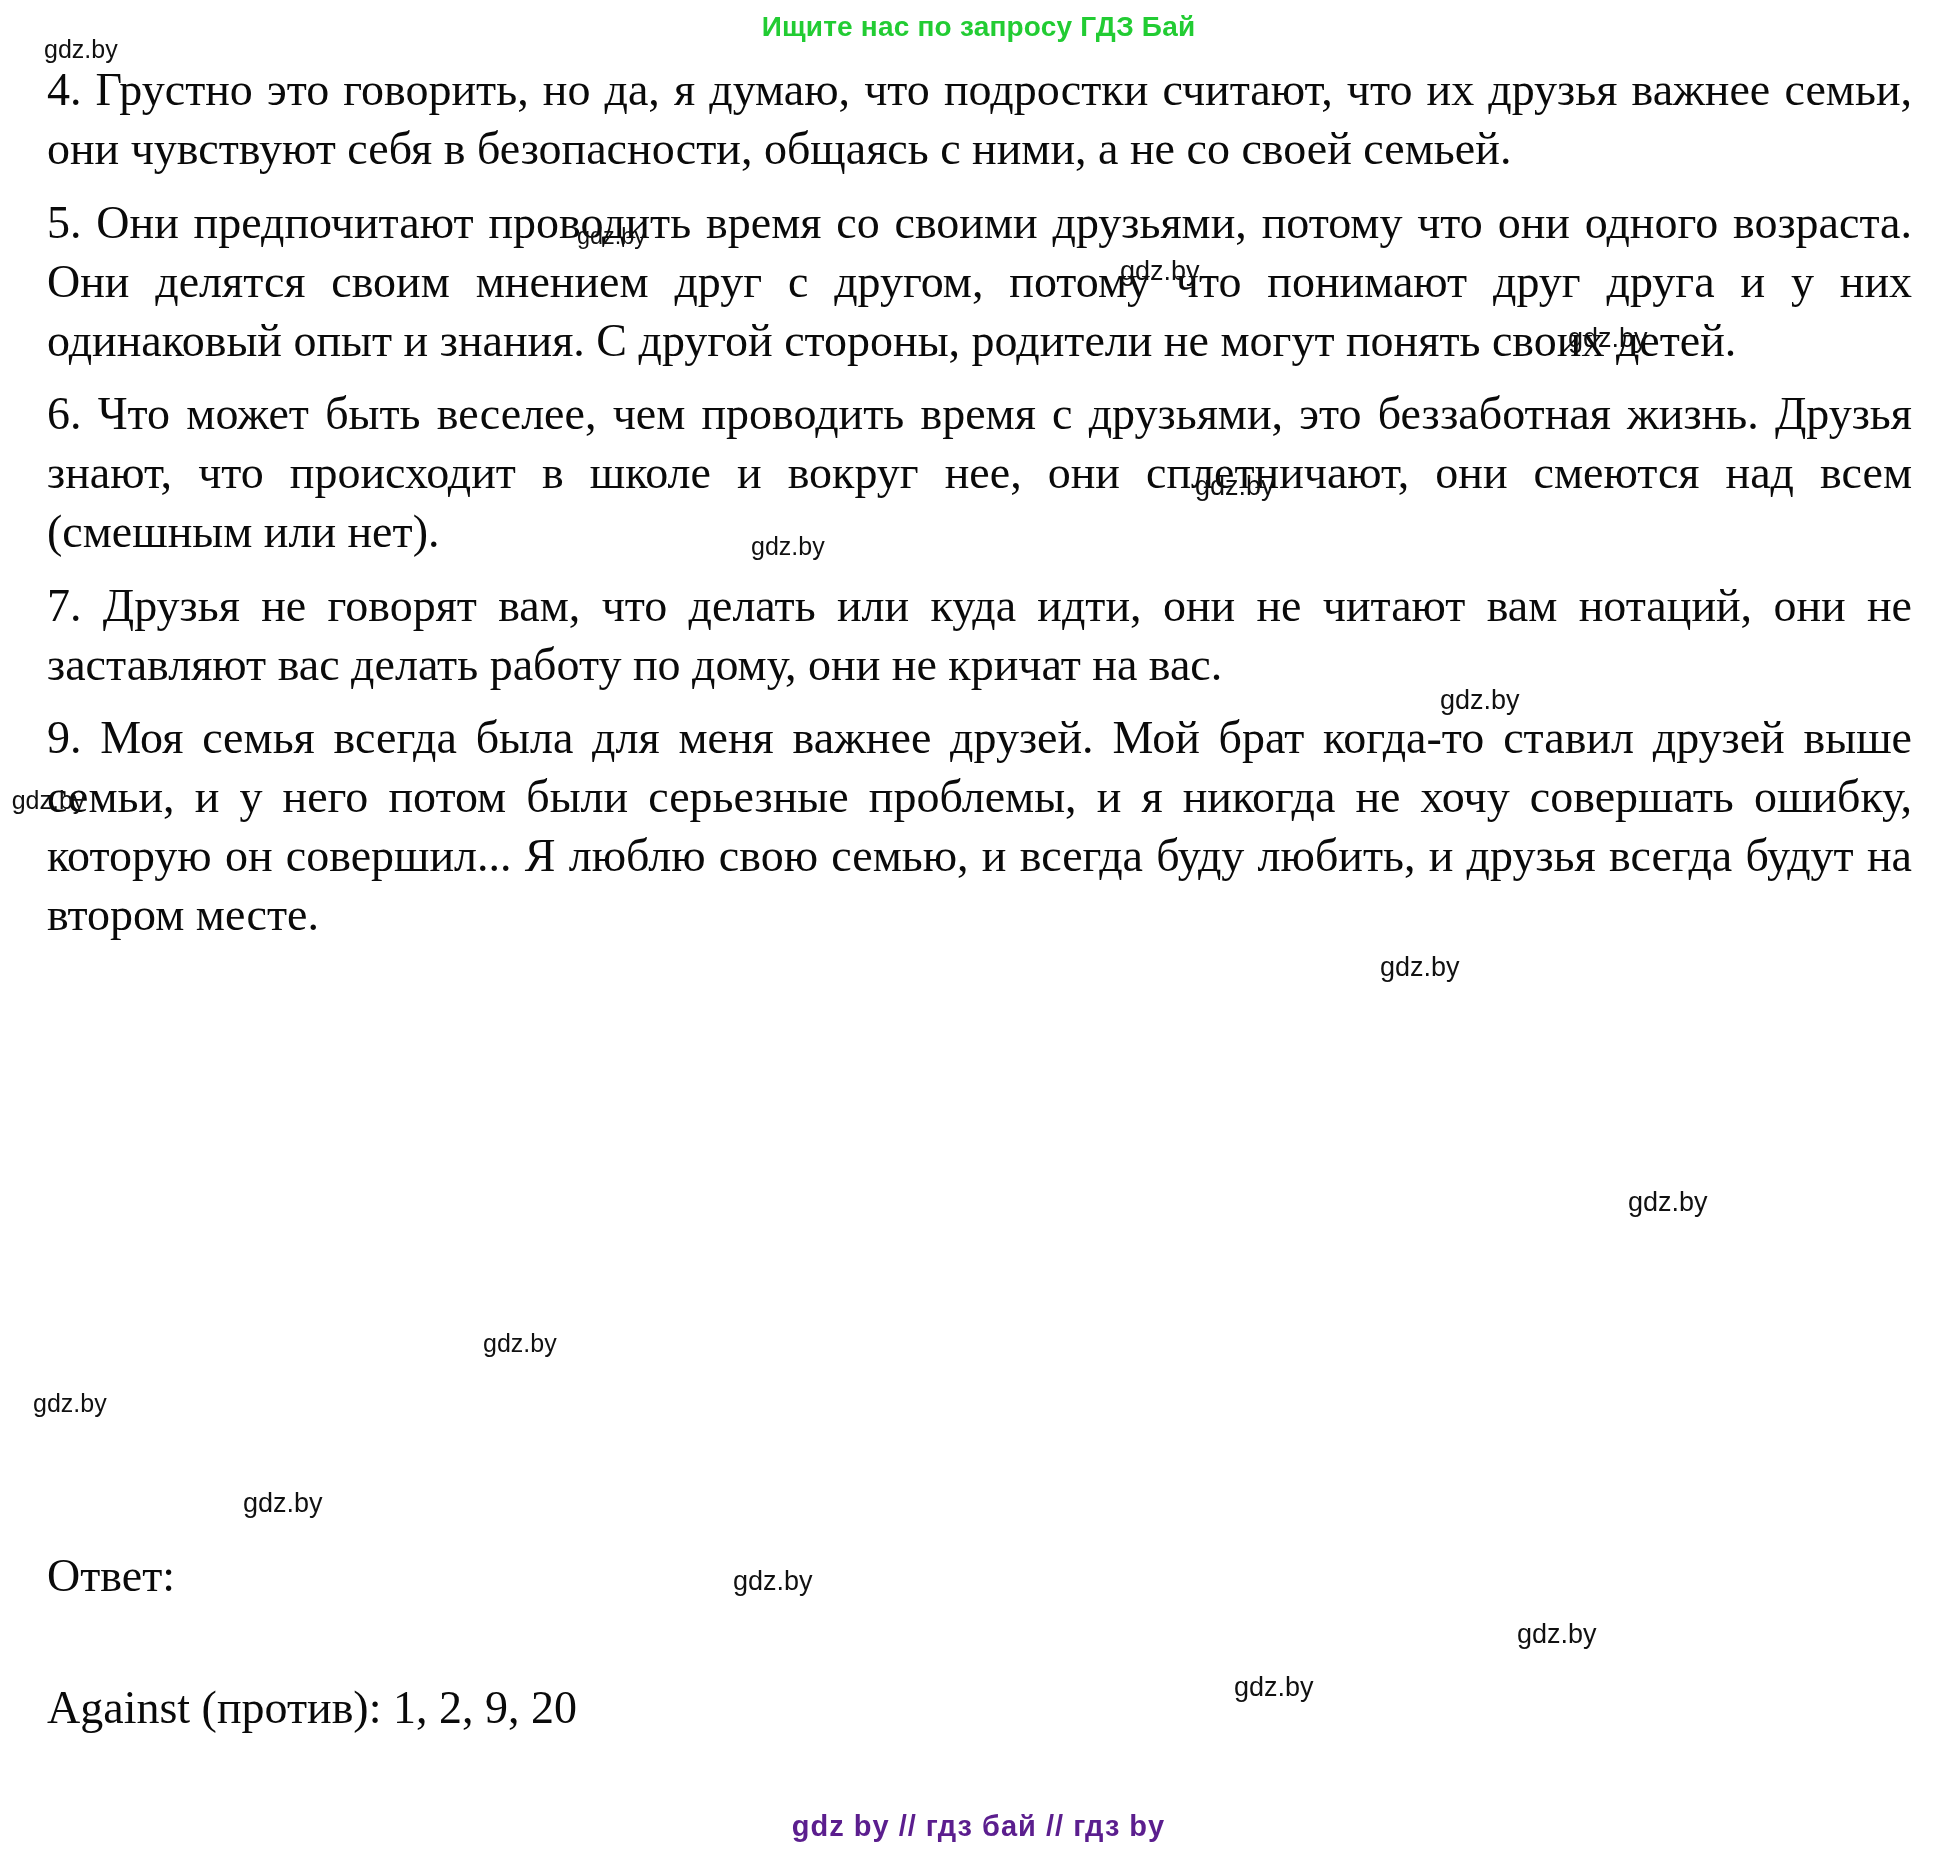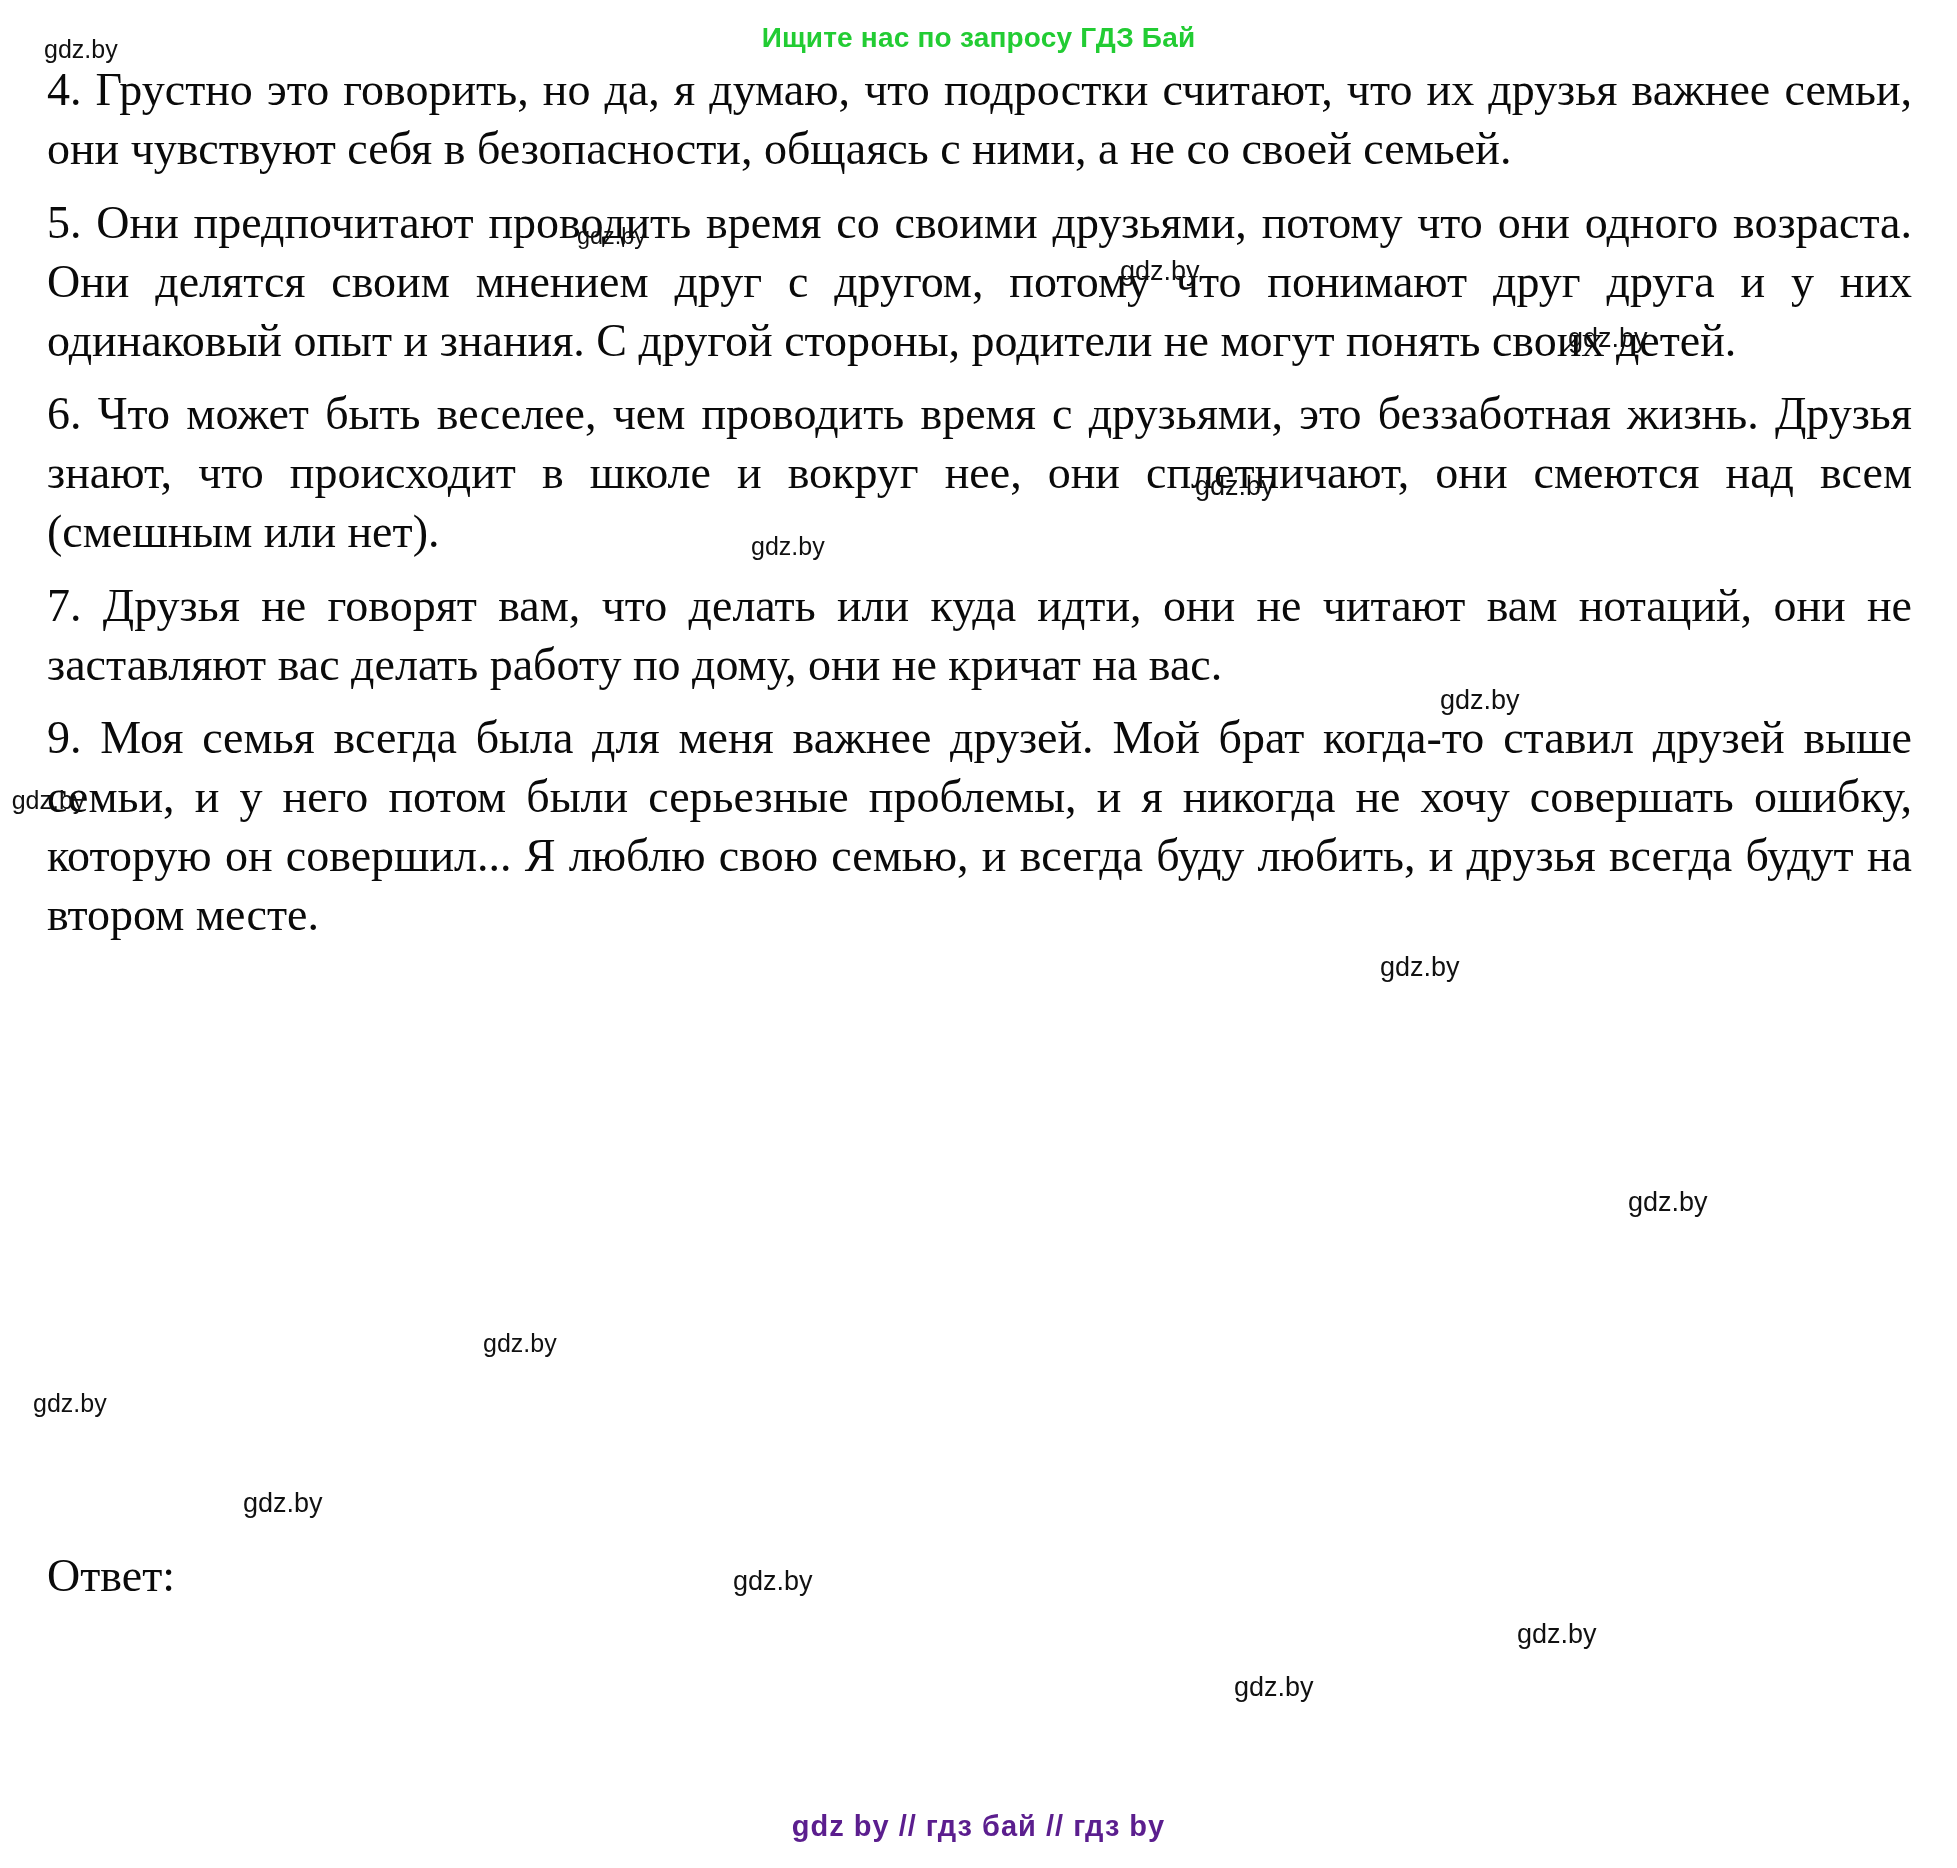--- a/index.html
+++ b/index.html
@@ -22,21 +22,21 @@
     top: 0;
     left: 0;
     width: 1957px;
     text-align: center;
     font-family: "Liberation Sans", "DejaVu Sans", sans-serif;
     font-size: 28px;
     font-weight: 700;
     color: #22cc33;
     letter-spacing: 0.2px;
     line-height: 33px;
-    padding-top: 21px;
+    padding-top: 10px;
     white-space: nowrap;
   }
 
   
   .sheet {
     position: absolute;
     top: 60px;
     left: 47px;
     width: 1865px;
   }
@@ -110,20 +110,21 @@
   <p class="para">4. Грустно это говорить, но да, я думаю, что подростки считают, что их друзья важнее семьи, они чувствуют себя в безопасности, общаясь с ними, а не со своей семьей.</p>
   <p class="para">5. Они предпочитают проводить время со своими друзьями, потому что они одного возраста. Они делятся своим мнением друг с другом, потому что понимают друг друга и у них одинаковый опыт и знания. С другой стороны, родители не могут понять своих детей.</p>
   <p class="para">6. Что может быть веселее, чем проводить время с друзьями, это беззаботная жизнь. Друзья знают, что происходит в школе и вокруг нее, они сплетничают, они смеются над всем (смешным или нет).</p>
   <p class="para">7. Друзья не говорят вам, что делать или куда идти, они не читают вам нотаций, они не заставляют вас делать работу по дому, они не кричат на вас.</p>
   <p class="para">9. Моя семья всегда была для меня важнее друзей. Мой брат когда-то ставил друзей выше семьи, и у него потом были серьезные проблемы, и я никогда не хочу совершать ошибку, которую он совершил... Я люблю свою семью, и всегда буду любить, и друзья всегда будут на втором месте.</p>
 </div>
 
 <div class="answer-label">Ответ:</div>
 
 <div class="verdicts">
+  <div>Against (против): 1, 2, 9, 20</div>
 </div>
 
 <div class="footer-bar">gdz by  //  гдз бай  //  гдз by</div>
 
 <div id="watermark-layer">
     <div class="wm" style="left: 44px; top: 35px; font-size: 25px; font-weight: 400;">gdz.by</div>
     <div class="wm" style="left: 577px; top: 223px; font-size: 23.4px; font-weight: 400;">gdz.by</div>
     <div class="wm" style="left: 1120px; top: 256px; font-size: 27px; font-weight: 400;">gdz.by</div>
     <div class="wm" style="left: 1568px; top: 323px; font-size: 27px; font-weight: 400;">gdz.by</div>
     <div class="wm" style="left: 1195px; top: 471px; font-size: 27px; font-weight: 400;">gdz.by</div>

